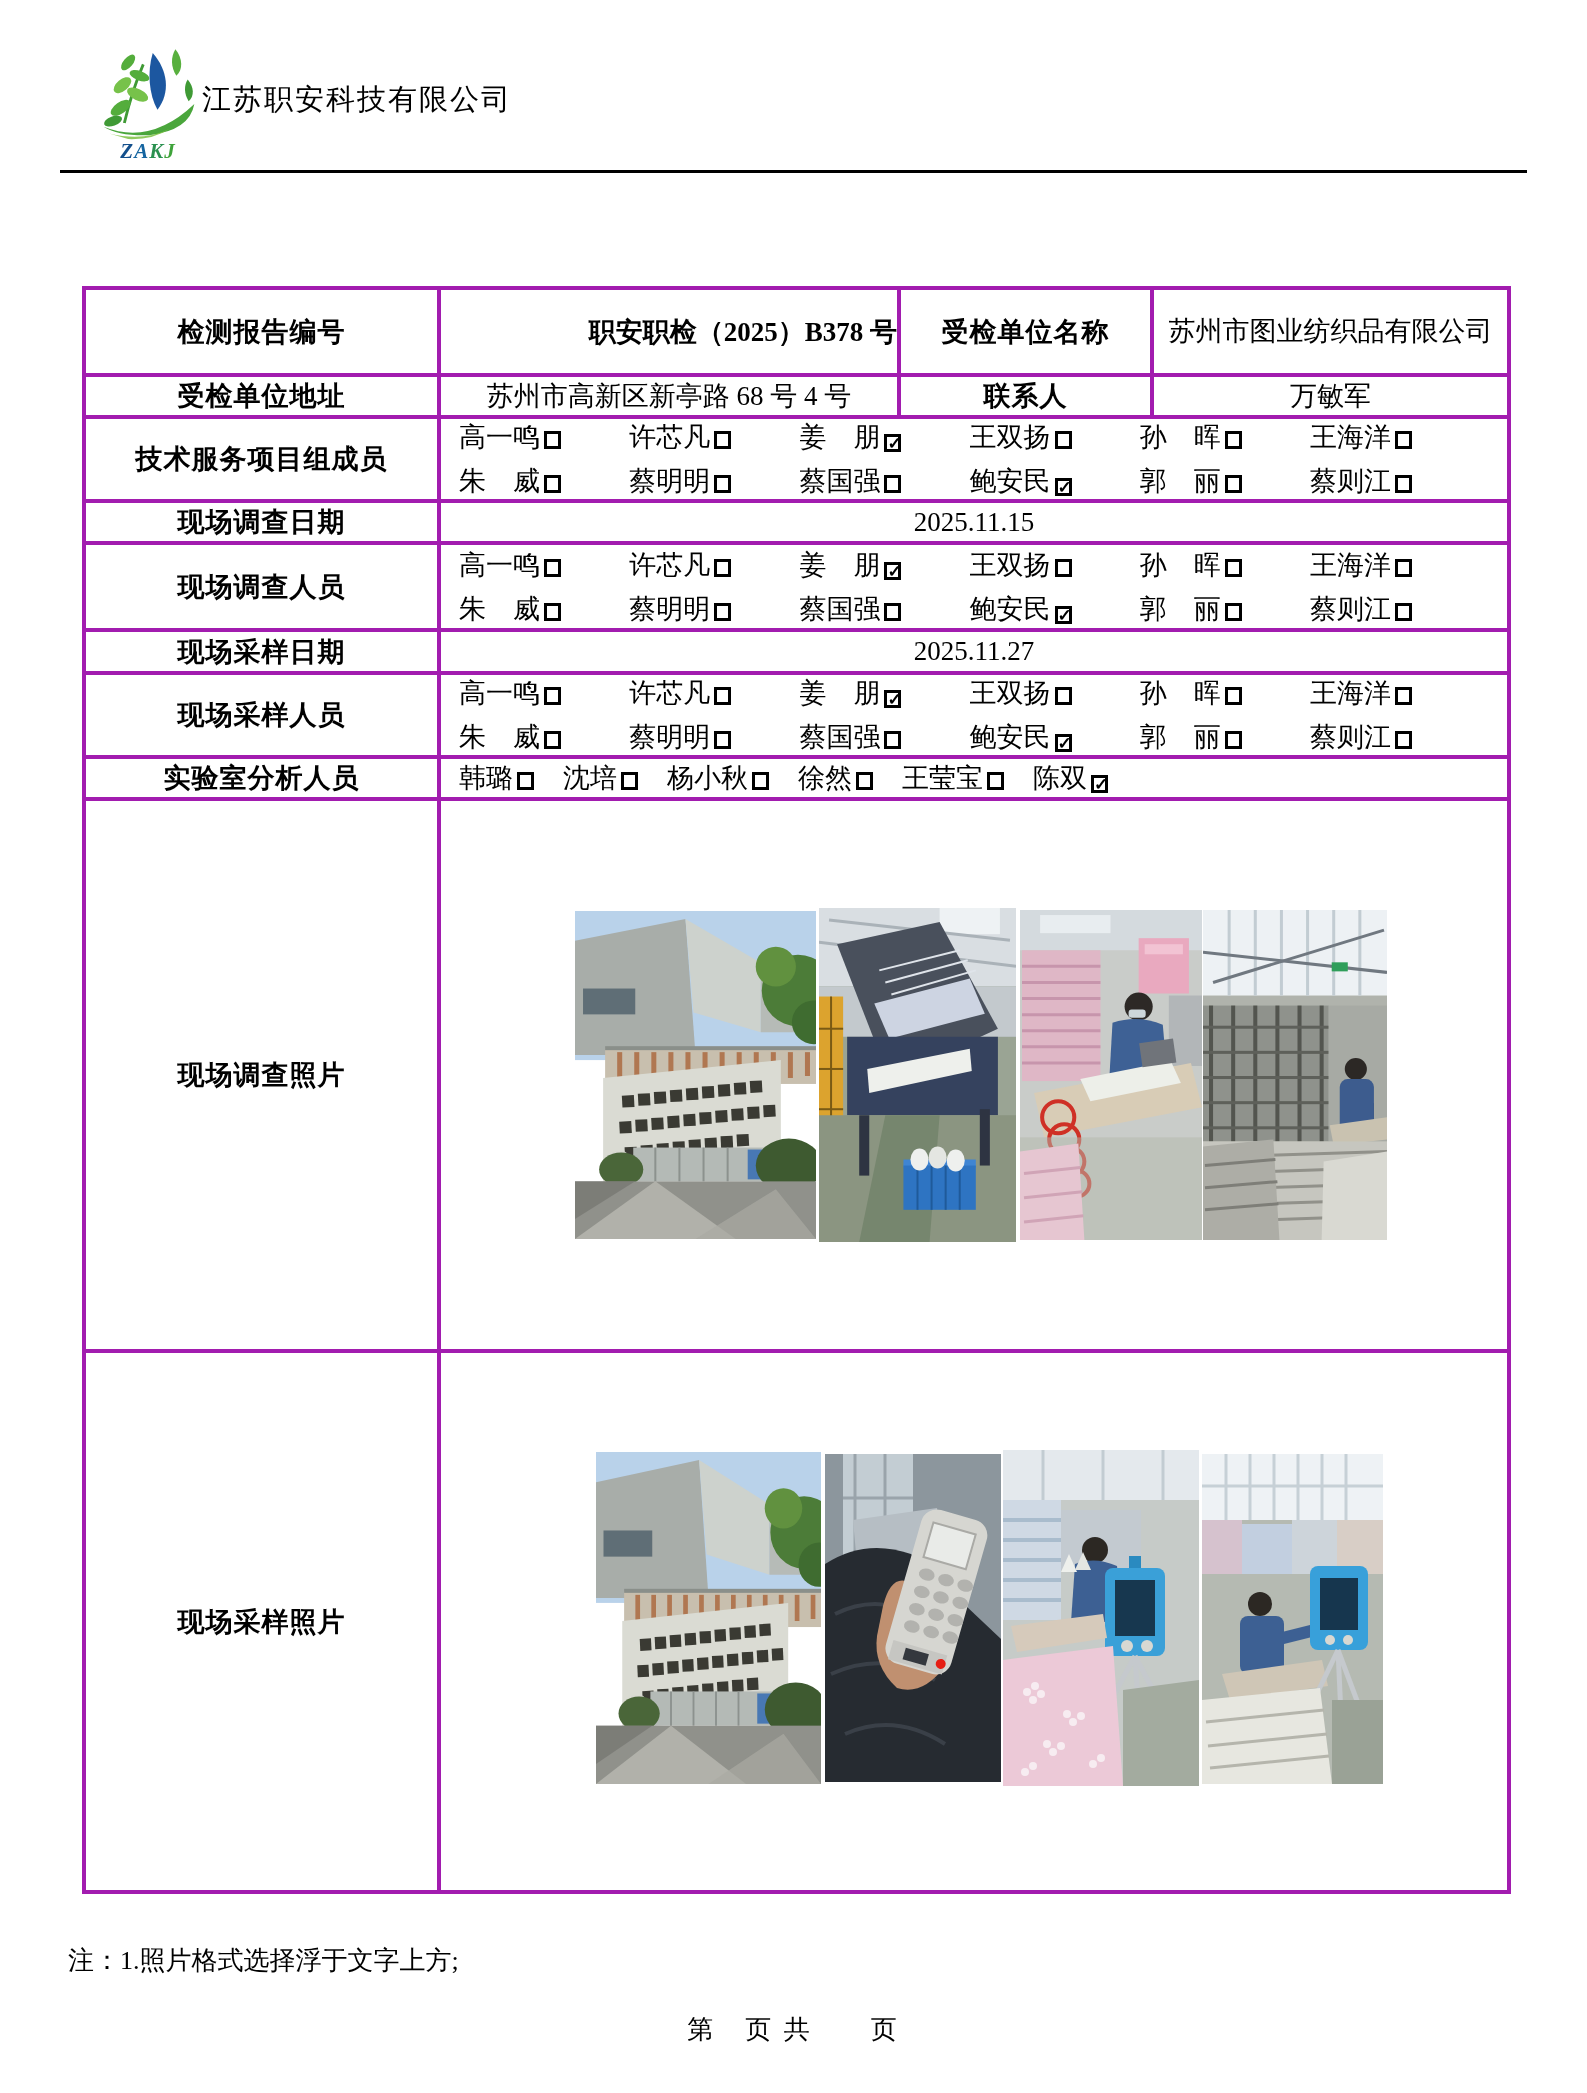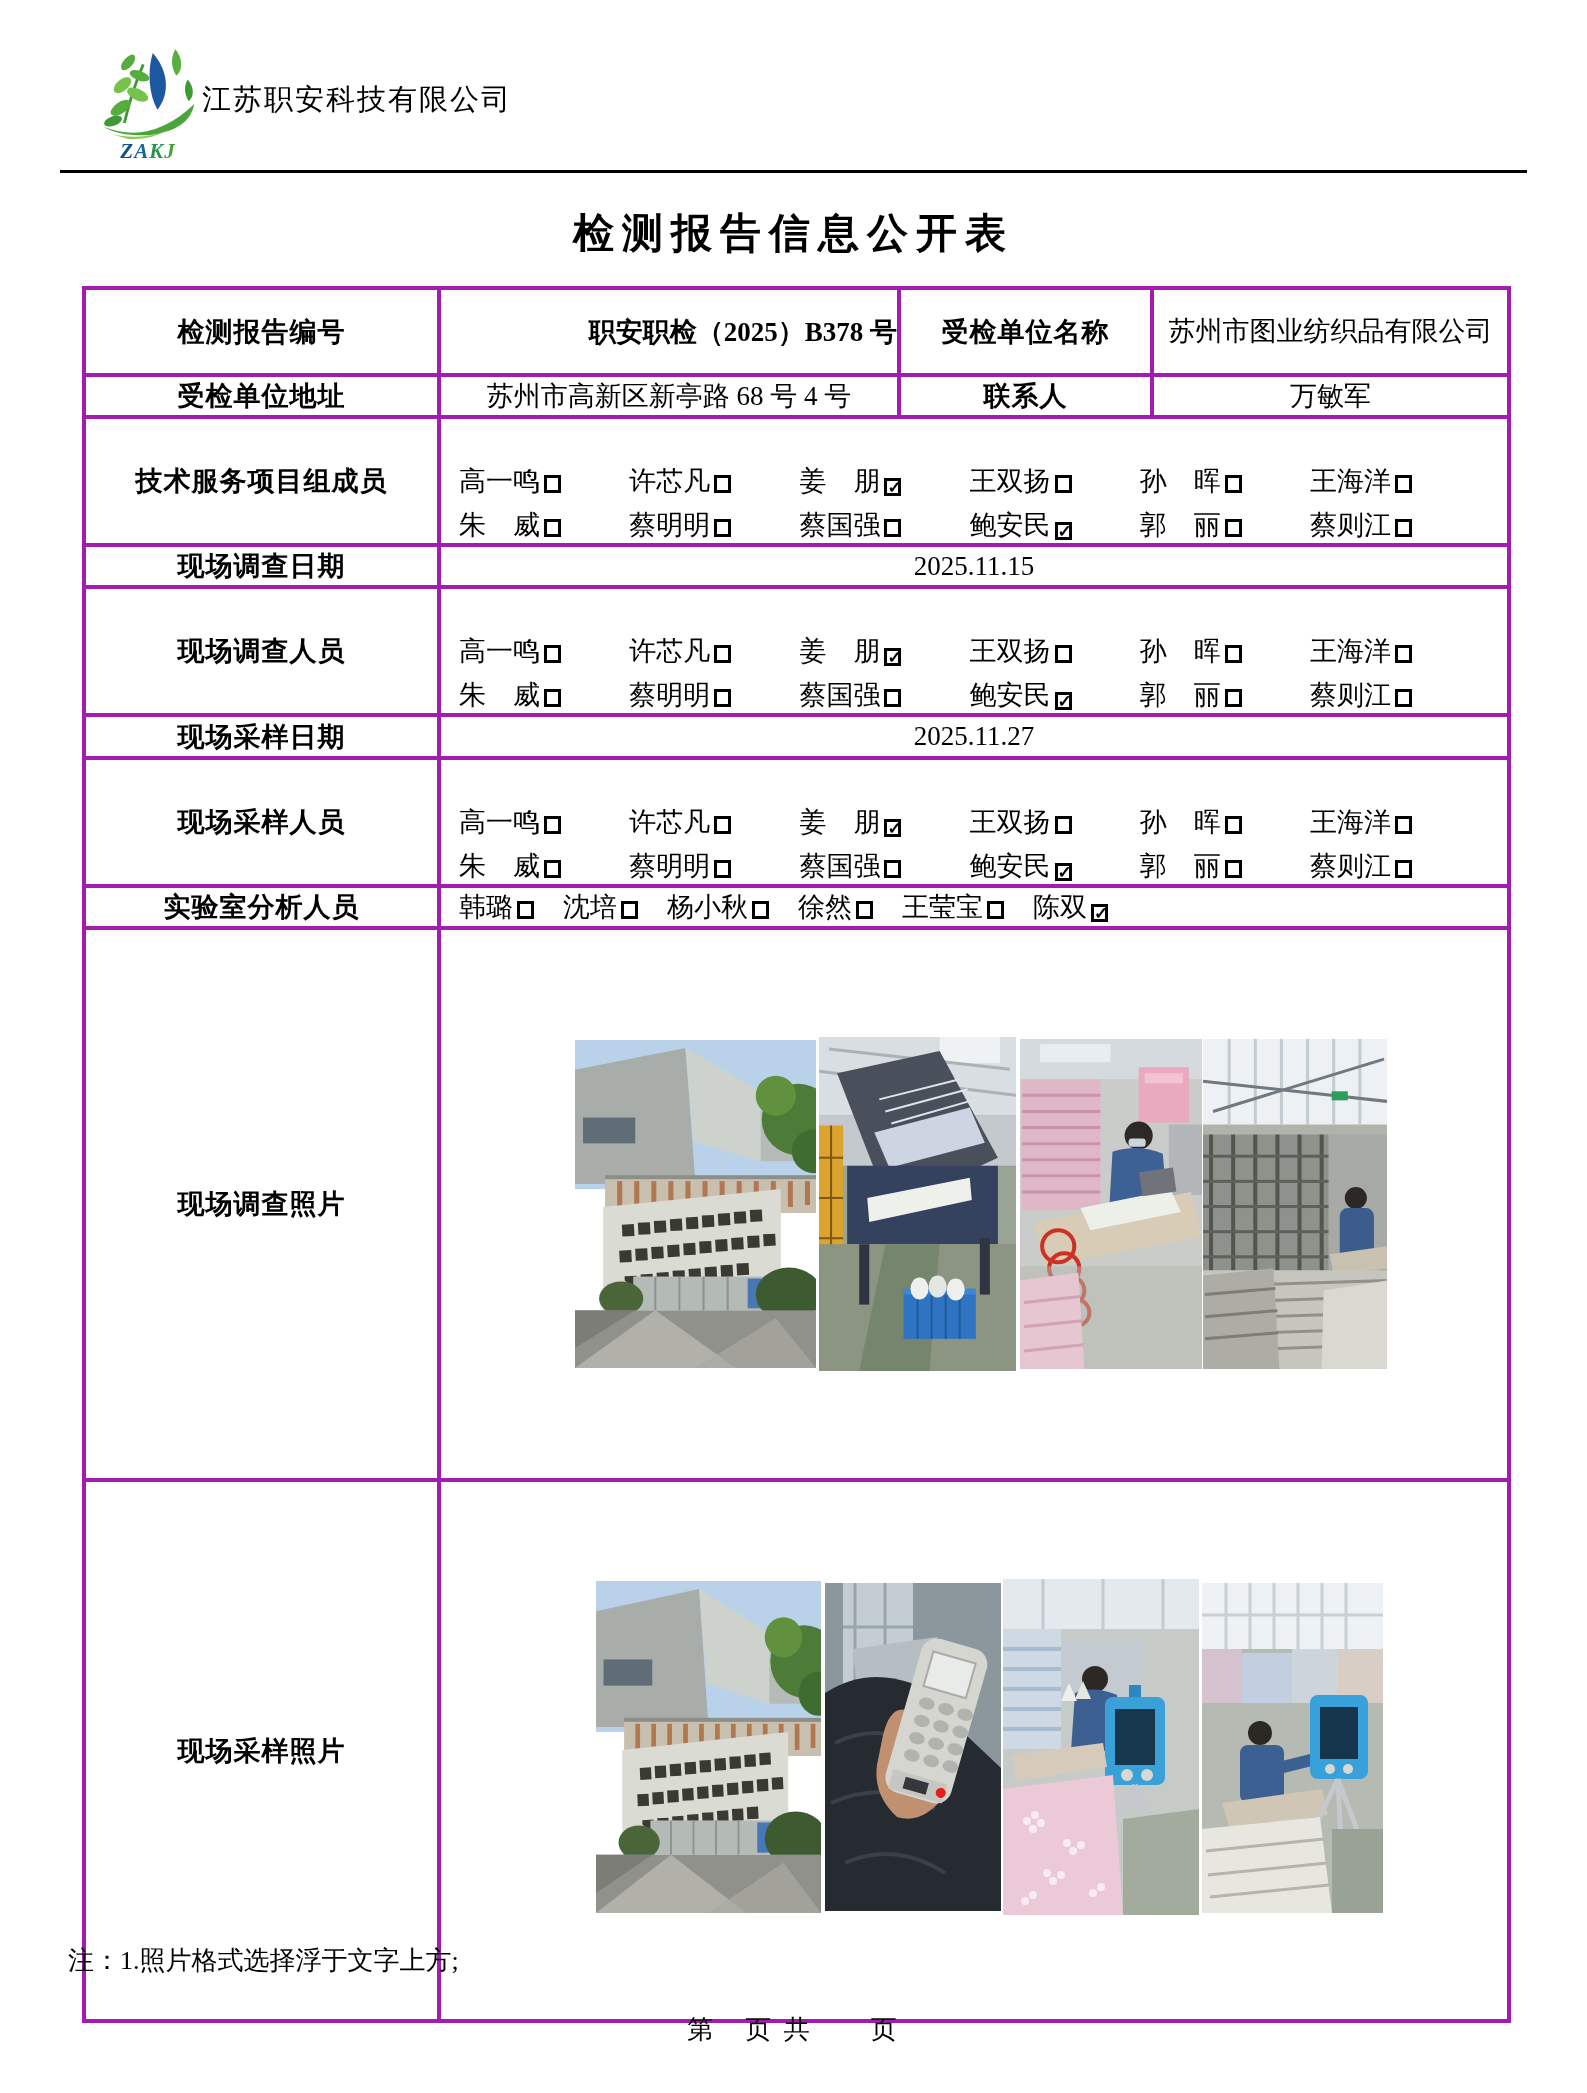--- a/index.html
+++ b/index.html
@@ -28,21 +28,21 @@
   table.info { position:absolute; left:82px; top:286px; width:1425px;
                border-collapse:collapse; table-layout:fixed;
                border:3px solid #000; }
   table.info td { border:4px solid #a21caf; font-size:27px; vertical-align:middle; overflow:hidden; }
   td.lbl { font-weight:bold; text-align:center; letter-spacing:1px; }
   td.val-left  { font-weight:bold; text-align:right; padding-left:26px; }
   td.val-center { text-align:center; }
   td.val-wrap { text-align:center; padding:4px 14px; line-height:1.55; }
 
   .names-grid { display:grid; grid-template-columns:repeat(6,auto); justify-content:space-between;
-                align-content:center; height:100%; padding:0 95px 0 18px; row-gap:8px;margin-top:44px; }
+                align-content:center; height:100%; padding:0 95px 0 18px; row-gap:8px; }
   .names-flex { display:flex; align-items:center; height:100%; padding-left:18px; gap:29px; }
   .name-unit { white-space:nowrap; font-size:27px; }
   .cb { display:inline-block; width:17px; height:18px; border:3px solid #000; margin-left:4px;
         transform:translateY(3px); text-align:center; line-height:13px; font-size:17px; font-weight:bold; }
 
   .photo-cell { position:relative; padding:0; }
   .photo { position:absolute; overflow:hidden; }
   .photo svg { width:100%; height:100%; display:block; }
 
   
@@ -68,21 +68,20 @@
       <ellipse cx="28" cy="52" rx="11" ry="6" fill="#77c24a" transform="rotate(-40 28 52)"></ellipse>
       <ellipse cx="46" cy="42" rx="11" ry="5" fill="#54ad3c" transform="rotate(20 46 42)"></ellipse>
       <ellipse cx="34" cy="28" rx="10" ry="5" fill="#54ad3c" transform="rotate(-50 34 28)"></ellipse>
       <ellipse cx="18" cy="90" rx="10" ry="5" fill="#3f9a35" transform="rotate(-20 18 90)"></ellipse>
     </svg>
     <div class="logo-text"><span class="l1">Z</span><span class="l2">A</span><span class="l3">K</span><span class="l4">J</span></div>
   </div>
   <div class="company-name">江苏职安科技有限公司</div>
   <div class="header-rule"></div>
 
-  <div class="doc-title">检测报告信息公开表</div>
 
   <table class="info">
     <colgroup>
         <col style="width:355px">
         <col style="width:460px">
         <col style="width:253px">
         <col style="width:357px">
       </colgroup>
     <tbody>
         <tr style="height:87px">

